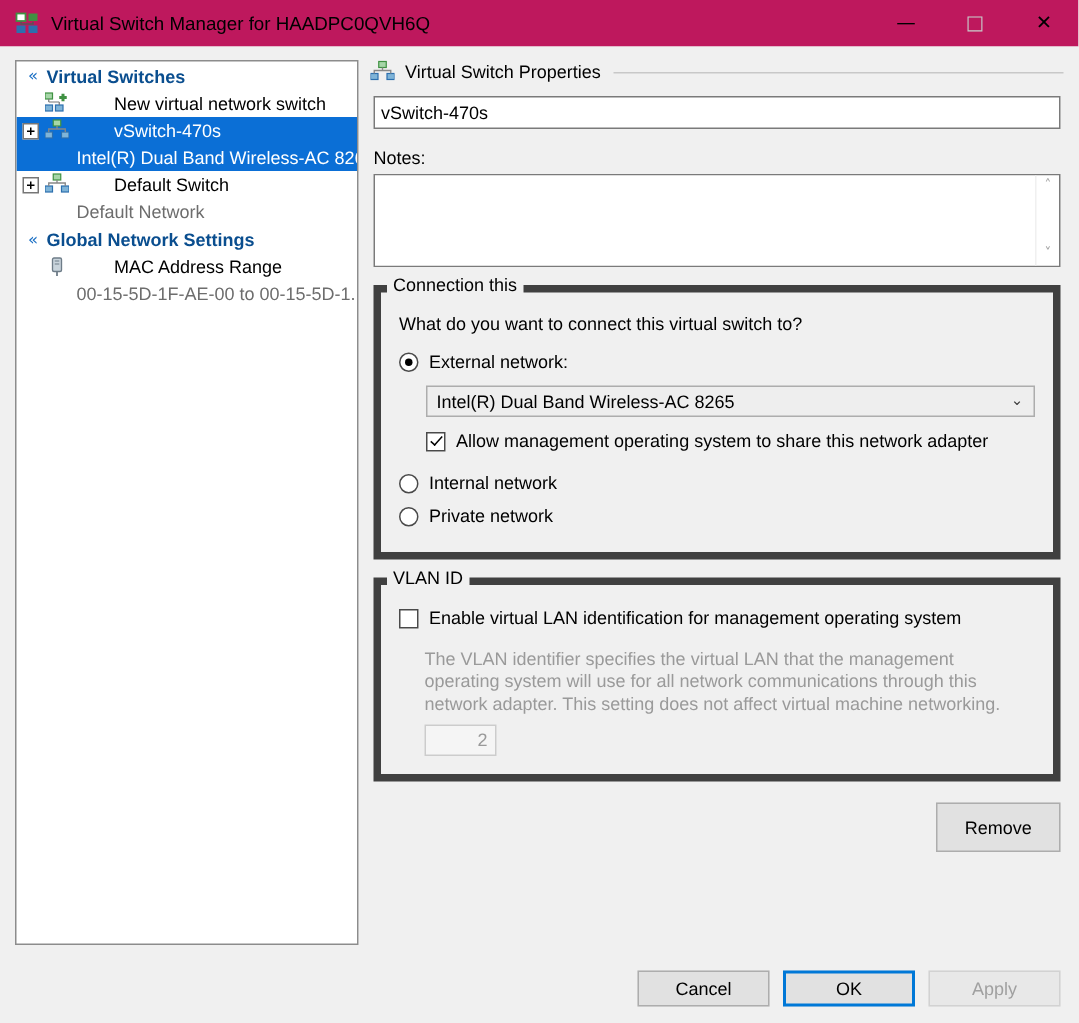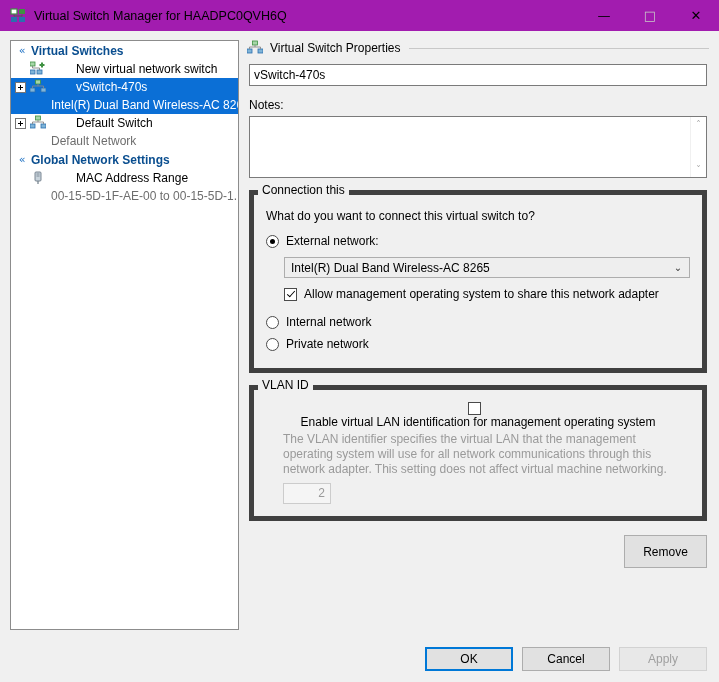--- a/index.html
+++ b/index.html
@@ -17,21 +17,21 @@
     background: #f0f0f0;
     display: flex;
     flex-direction: column;
   }
 
   
   .titlebar {
     height: 31px;
     display: flex;
     align-items: center;
-    background: #a21caf;
+    background: #be185d;
     flex: 0 0 auto;
   }
   .title-icon {
     width: 16px; height: 16px;
     margin-left: 10px; margin-right: 8px;
     position: relative;
     flex: 0 0 auto;
   }
   .title-text {
     font-size: 12.5px;
@@ -530,36 +530,36 @@
               <span class="radio"></span>
               <span class="radio-label">Private network</span>
             </div>
           </div>
         </div>
 
         
         <div class="sec">
           <span class="sec-title">VLAN ID</span>
           <div class="sec-frame" style="padding-top:12px;">
-            <div class="check-row" style="margin-left:0;flex-direction:column;">
+            <div class="check-row" style="margin-left:0;">
               <span class="checkbox"></span>
               <span class="check-label">Enable virtual LAN identification for management operating system</span>
             </div>
             <div class="vlan-desc">The VLAN identifier specifies the virtual LAN that the management operating system will use for all network communications through this network adapter. This setting does not affect virtual machine networking.</div>
             <div class="spin">2</div>
           </div>
         </div>
 
         <div class="remove-wrap">
           <button class="btn">Remove</button>
         </div>
       </div>
 
     </div>
   </div>
 
   <div class="footer">
+    <button class="btn">Cancel</button>
     <button class="btn default">OK</button>
-    <button class="btn">Cancel</button>
     <button class="btn disabled">Apply</button>
   </div>
 
 </div>
 
 </body></html>

